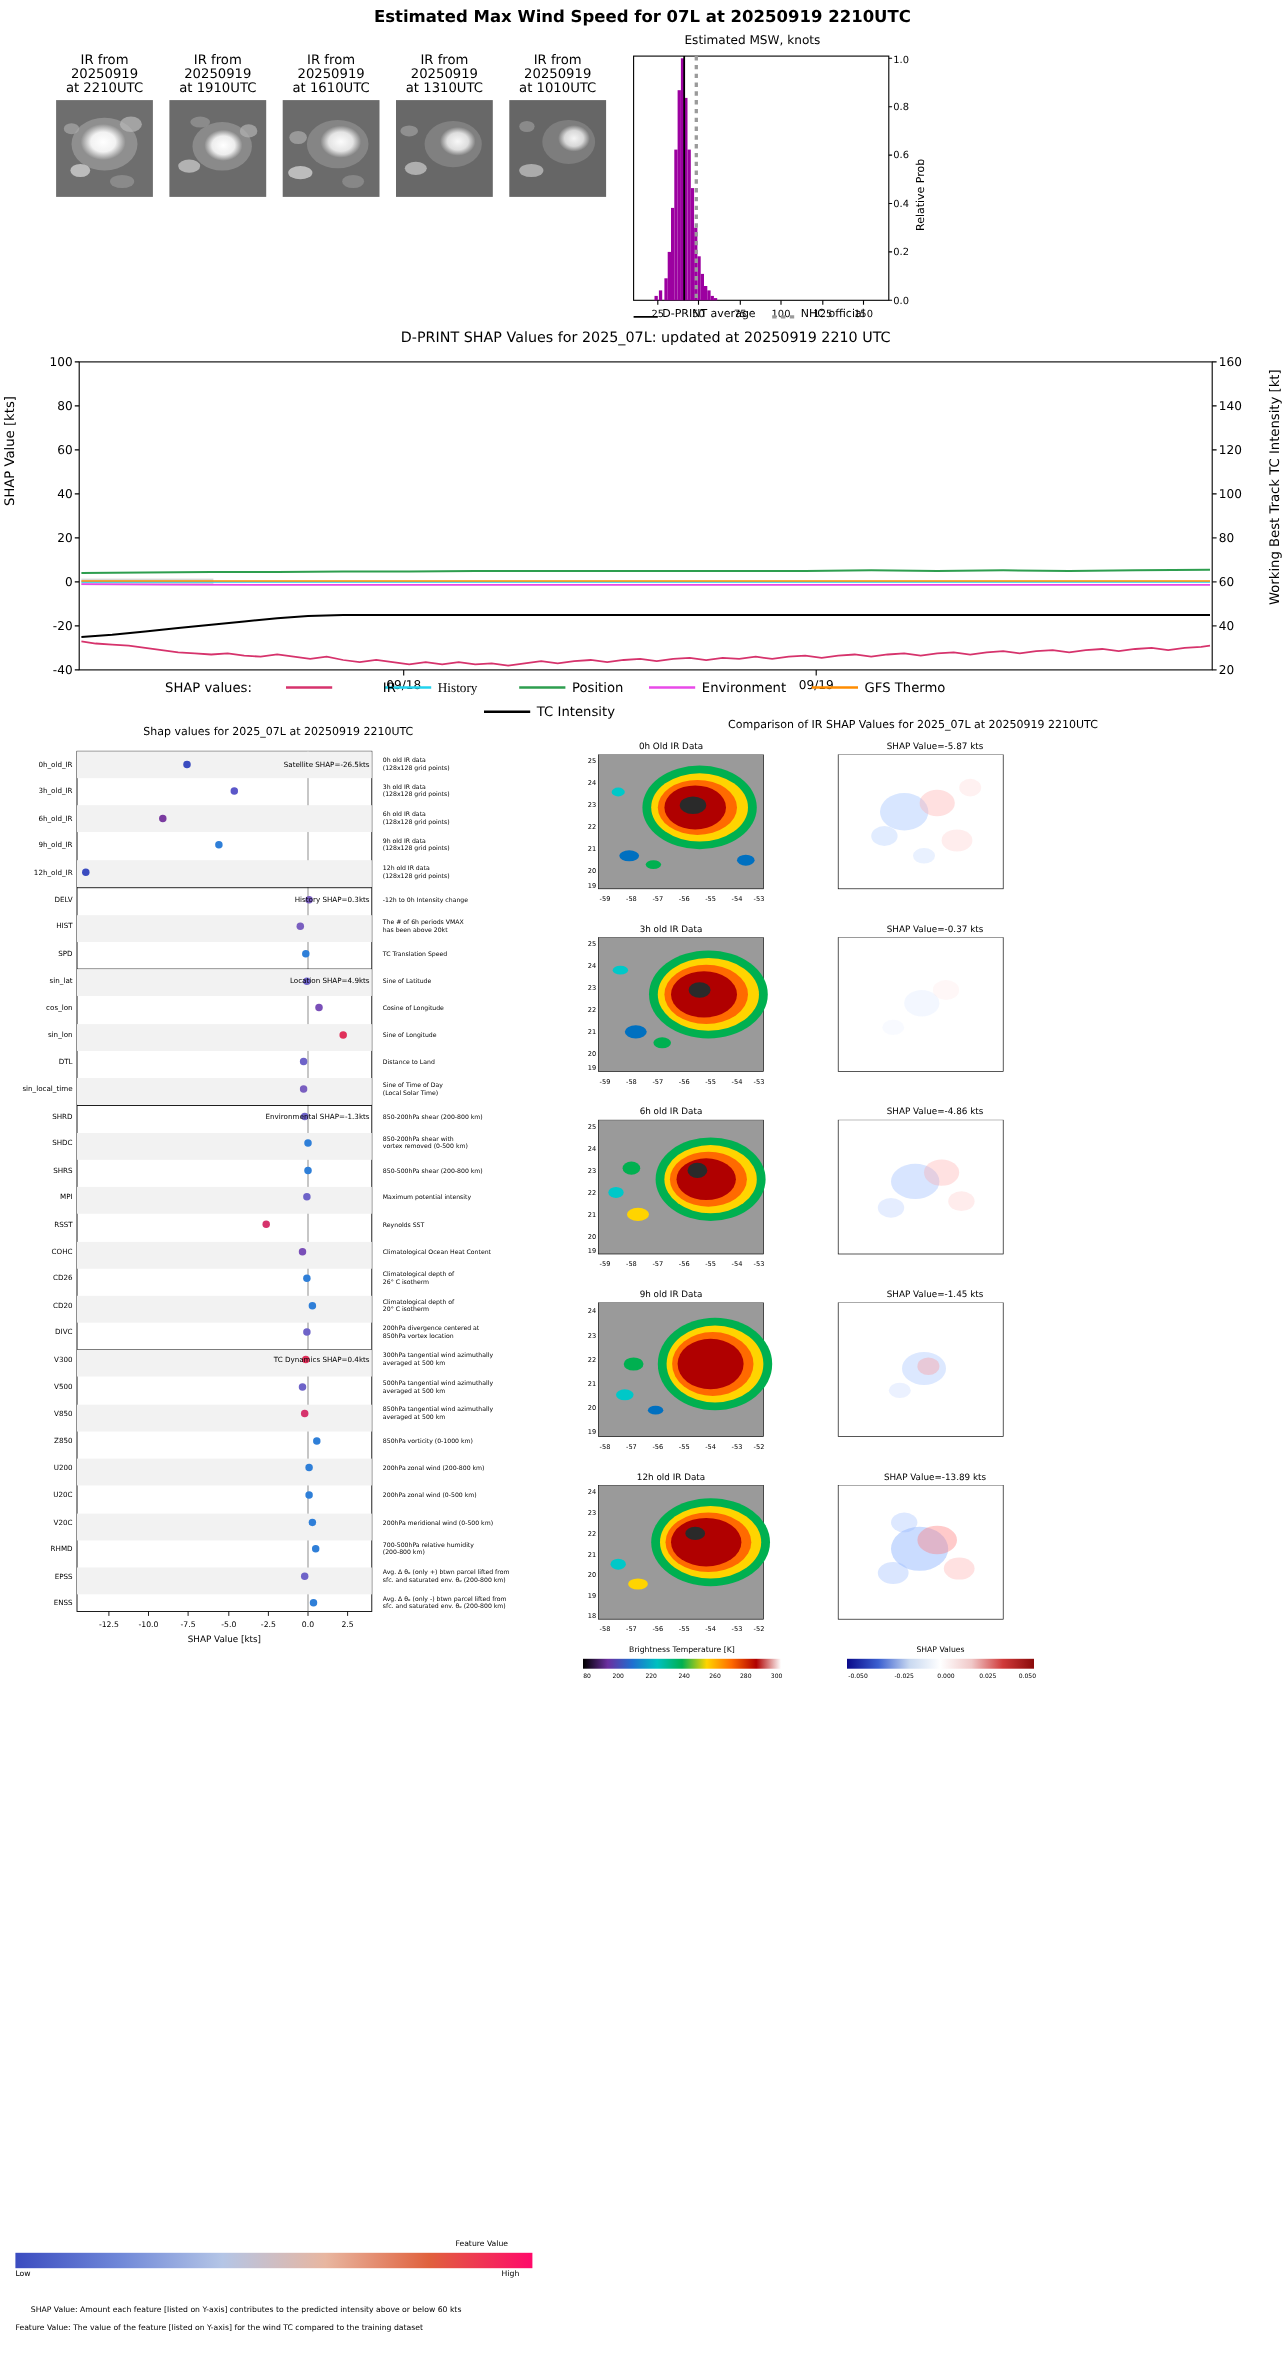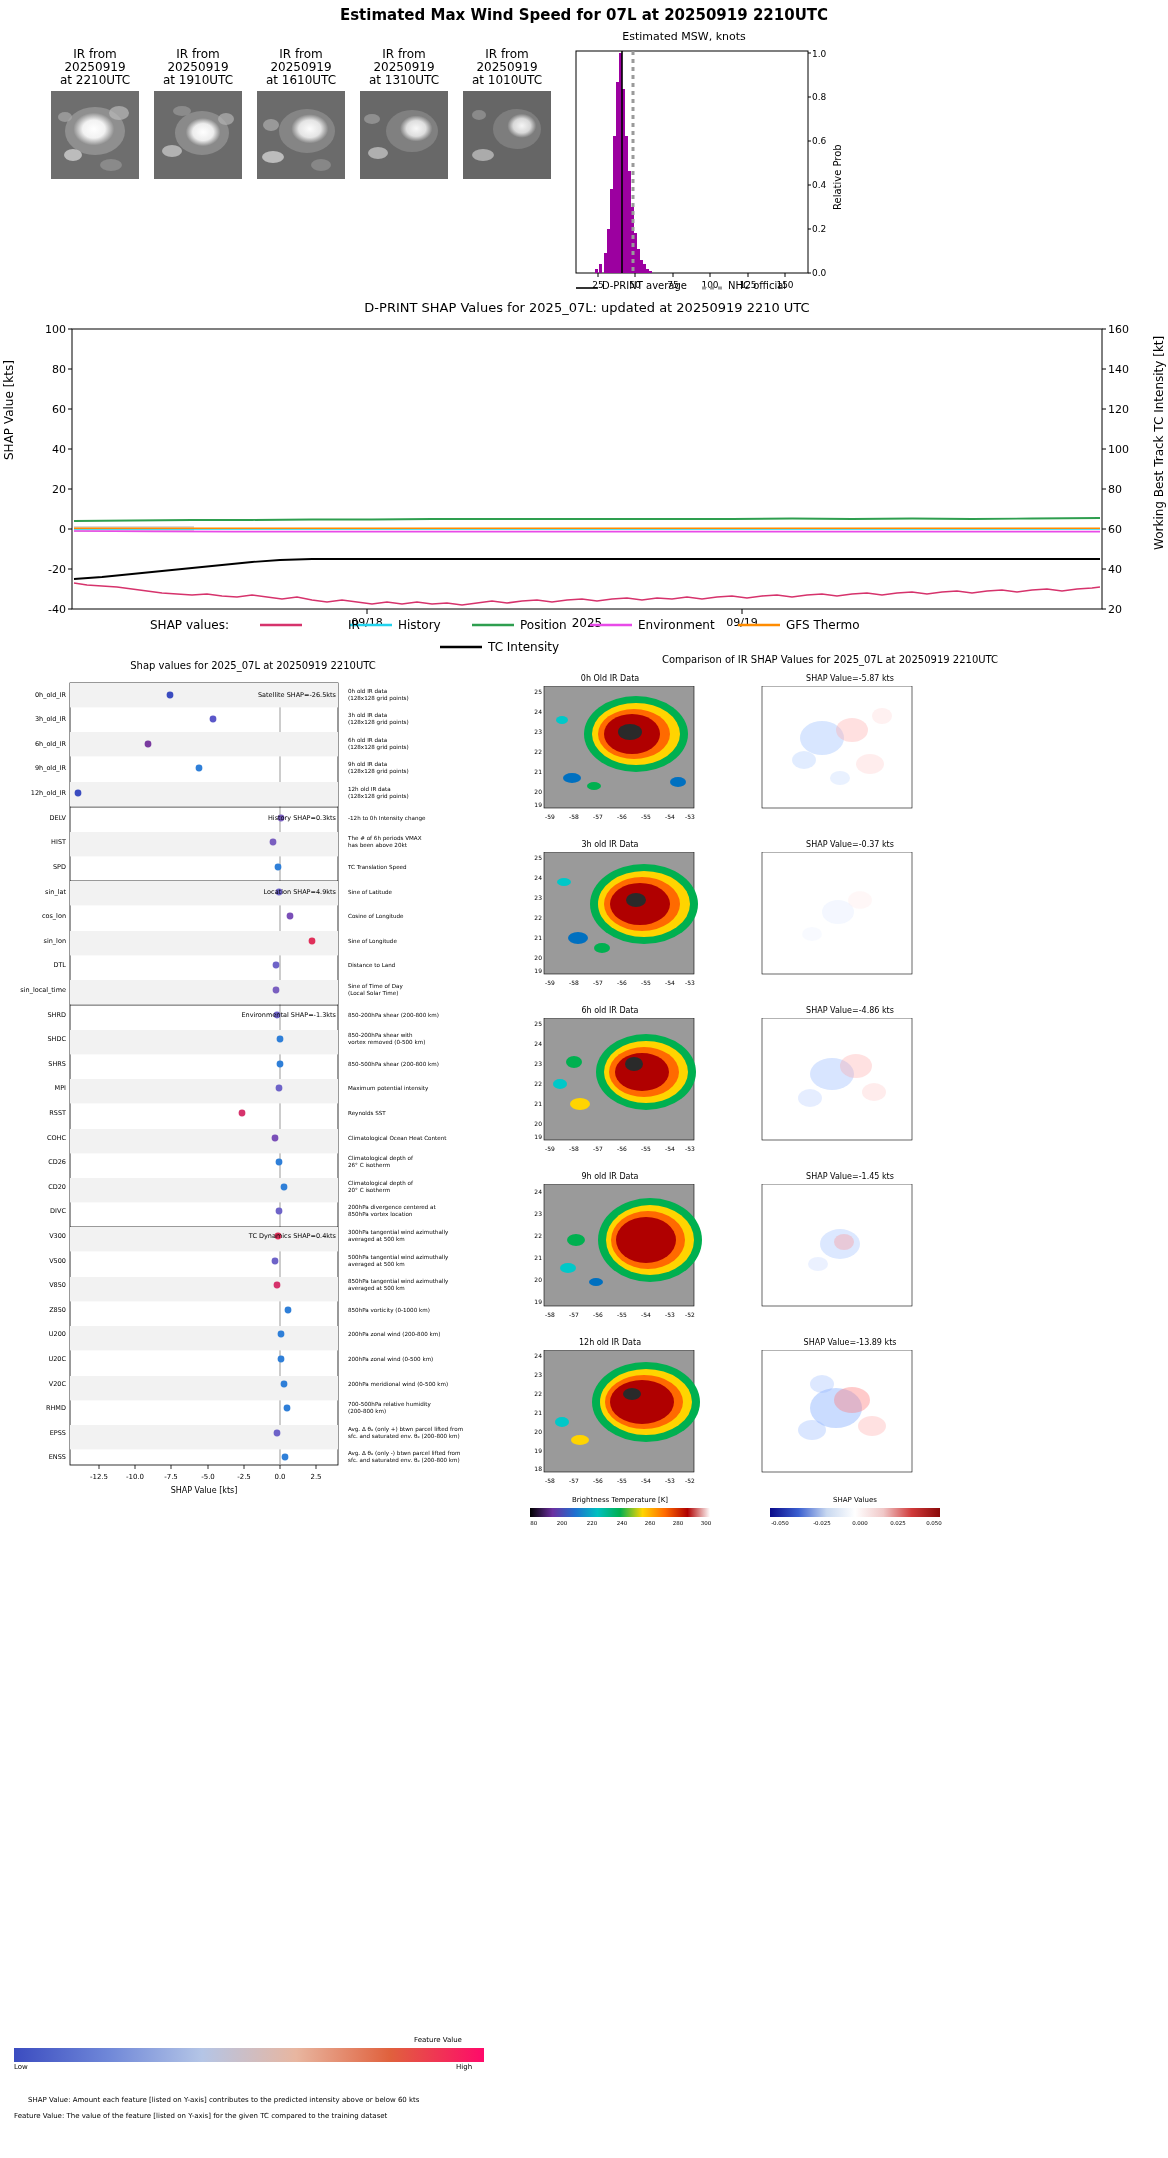--- a/index.html
+++ b/index.html
@@ -288,35 +288,34 @@
     <polyline fill="none" stroke="#d6336c" stroke-width="1.6" points="62,264 75,266 90,267 105,268 120,270 135,272 150,274 165,275 180,276 195,275 210,277 225,278 240,276 255,278 270,280 285,278 300,281 315,283 330,281 345,283 360,285 375,283 390,285 405,283 420,285 435,284 450,286 465,284 480,282 495,284 510,282 525,281 540,283 555,281 570,280 585,282 600,280 615,279 630,281 645,279 660,280 675,278 690,280 705,278 720,277 735,279 750,277 765,276 780,278 795,276 810,275 825,277 840,275 855,274 870,276 885,274 900,273 915,275 930,273 945,272 960,274 975,272 990,271 1005,273 1020,271 1035,270 1050,272 1065,270 1080,269 1088,268"></polyline>
 
     <polyline fill="none" stroke="#000000" stroke-width="1.8" points="62,260 90,258 120,255 150,252 180,249 210,246 240,243 268,241 300,240 360,240 420,240 480,240 540,240 600,240 660,240 720,240 780,240 840,240 900,240 960,240 1020,240 1088,240"></polyline>
   </svg>
   <div class="abs t12" style="left:-10px;top:160px;">
     <span class="rot90" style="display:inline-block;">SHAP Value [kts]</span>
   </div>
   <div class="abs t12" style="left:1140px;top:250px;">
     <span class="rot90" style="display:inline-block;">Working Best Track TC Intensity [kt]</span>
   </div>
-  <div class="abs t12" style="left:0px;top:316px;width:1150px;text-align:center;">2025</div>
 </div>
 
 <div class="abs" style="left:140px;top:616px;width:900px;height:40px;">
   <div class="abs t12" style="left:10px;top:2px;">SHAP values:</div>
   <svg class="abs" style="left:110px;top:0px;" width="700" height="36">
     <line x1="10" y1="9" x2="52" y2="9" stroke="#d6336c" stroke-width="2.4"></line>
     <line x1="100" y1="9" x2="142" y2="9" stroke="#22d3ee" stroke-width="2.4"></line>
     <line x1="222" y1="9" x2="264" y2="9" stroke="#2e9e4f" stroke-width="2.4"></line>
     <line x1="340" y1="9" x2="382" y2="9" stroke="#e84ae8" stroke-width="2.4"></line>
     <line x1="488" y1="9" x2="530" y2="9" stroke="#ff8c00" stroke-width="2.4"></line>
     <line x1="190" y1="31" x2="232" y2="31" stroke="#000000" stroke-width="2.4"></line>
   </svg>
   <div class="abs t12" style="left:168px;top:2px;margin-left:40px;">IR</div>
-  <div class="abs t12" style="left:258px;top:2px;">History</div>
+  <div class="abs t12" style="left:258px;top:2px;font-family:Liberation Serif, serif;">History</div>
   <div class="abs t12" style="left:380px;top:2px;">Position</div>
   <div class="abs t12" style="left:498px;top:2px;">Environment</div>
   <div class="abs t12" style="left:646px;top:2px;">GFS Thermo</div>
   <div class="abs t12" style="left:348px;top:24px;">TC Intensity</div>
 </div>
 
 <div class="abs" style="left:8px;top:660px;width:500px;height:850px;">
   <div class="t10 ctr" style="width:470px;margin-left:10px;">Shap values for 2025_07L at 20250919 2210UTC</div>
   <svg width="500" height="825" style="margin-top:4px;">
 
@@ -504,21 +503,21 @@
   <div class="abs t7" style="left:400px;top:-12px;">Feature Value</div>
   <div class="abs" style="left:0px;top:0px;width:470px;height:14px;background:linear-gradient(to right,#3b4cc0,#6f87d8,#b4c5e6,#e8b6a0,#e0613d,#ff0a6a);"></div>
   <div class="abs t7" style="left:0px;top:15px;">Low</div>
   <div class="abs t7" style="left:442px;top:15px;">High</div>
 </div>
 
 <div class="abs t7" style="left:16px;top:2096px;width:600px;margin-left:12px;">
   <span>SHAP Value: Amount each feature [listed on Y-axis] contributes to the predicted intensity above or below 60 kts</span>
 </div>
 <div class="abs t7" style="left:14px;top:2112px;width:600px;">
-  <span>Feature Value: The value of the feature [listed on Y-axis] for the given TC compared to the training dataset</span>
+  <span>Feature Value: The value of the feature [listed on Y-axis] for the wind TC compared to the training dataset</span>
 </div>
 
 <div class="abs" style="left:500px;top:654px;width:660px;height:1420px;">
   <div class="t9 ctr" style="width:660px;">Comparison of IR SHAP Values for 2025_07L at 20250919 2210UTC</div>
 
   <div class="abs" style="left:0px;top:20px;width:660px;height:150px;">
     <div class="abs t8 ctr" style="left:0px;top:0px;width:220px;">0h Old IR Data</div>
     <div class="abs t8 ctr" style="left:250px;top:0px;width:200px;">SHAP Value=-5.87 kts</div>
     <svg class="abs" style="left:18px;top:12px;" width="200" height="142">
       <rect x="26" y="0" width="150" height="122" fill="#9a9a9a" stroke="#000" stroke-width="0.6"></rect>

